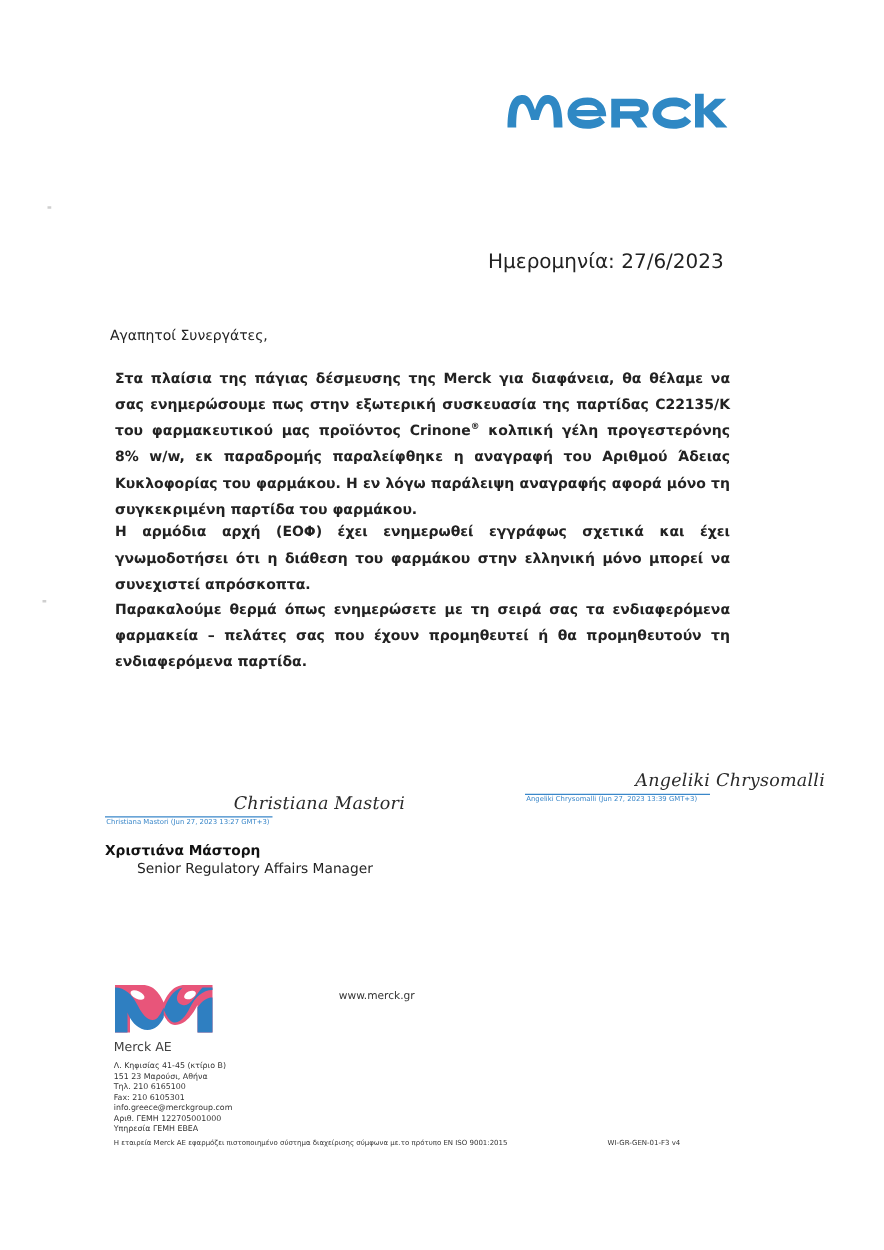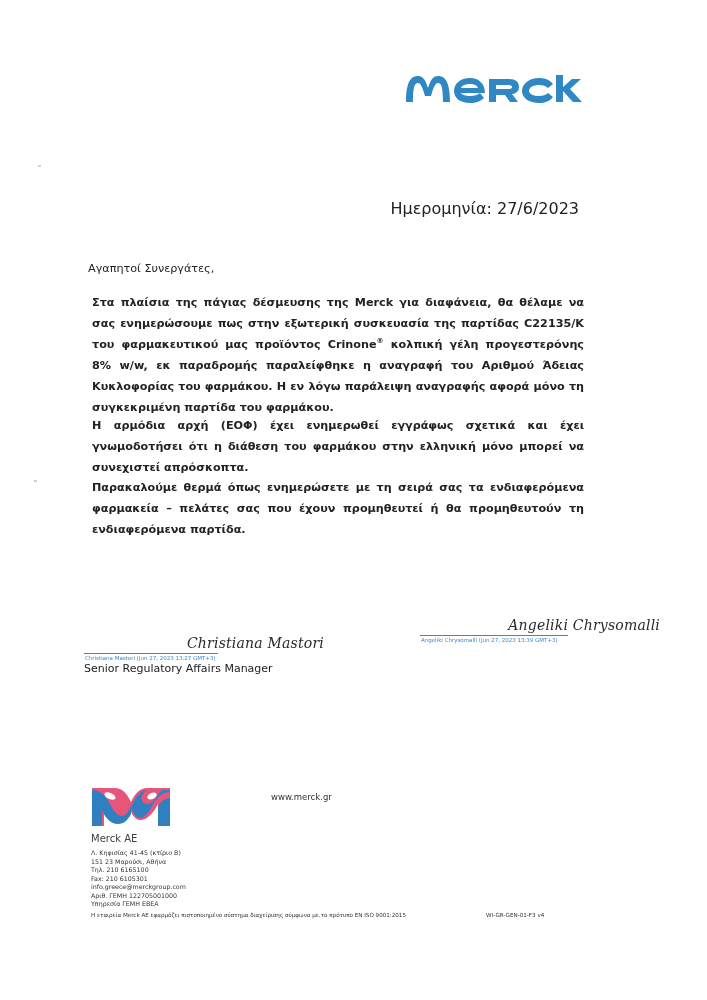--- a/index.html
+++ b/index.html
@@ -19,21 +19,21 @@
     .p3 { top: 477px; }
 
     .sig-block { position: absolute; width: 240px; }
     .sig-left { left: 84px; top: 634px; }
     .sig-right { left: 420px; top: 616px; }
     .sig-script { font-family: "DejaVu Serif", serif; font-style: italic; font-size: 14px; color: #2a2a2a; letter-spacing: 0.2px; padding-left: 2px; height: 19px; line-height: 19px; text-align: right; }
     .sig-line { height: 1px; background: #3a87c9; width: 134px; }
     .sig-right .sig-line { width: 148px; }
     .sig-stamp { font-size: 5.5px; color: #3a87c9; line-height: 8px; padding-left: 1px; white-space: nowrap; }
     .sig-name { font-size: 11px; font-weight: bold; margin-top: 12px; line-height: 14px; color: #111; }
-    .sig-title { font-size: 11px; line-height: 14px; color: #222; }
+    .sig-title { font-size: 11px; line-height: 14px; color: #222; text-align: center; }
 
     .m-logo { position: absolute; left: 90px; top: 786px; width: 82px; height: 42px; }
     .m-logo svg { width: 100%; height: 100%; display: block; }
 
     .company { position: absolute; left: 91px; top: 833px; font-size: 10px; color: #404040; }
     .address { position: absolute; left: 91px; top: 849px; font-size: 6.3px; line-height: 8.5px; color: #333; }
     .website { position: absolute; left: 271px; top: 792px; font-size: 8.5px; color: #333; }
 
     .footer-note { position: absolute; left: 91px; top: 912px; font-size: 5.6px; color: #333; white-space: nowrap; }
     .footer-code { position: absolute; left: 486px; top: 912px; font-size: 5.6px; color: #333; white-space: nowrap; }
@@ -67,20 +67,21 @@
 <p class="para p1"><span>Στα πλαίσια της πάγιας δέσμευσης της Merck για διαφάνεια, θα θέλαμε να σας ενημερώσουμε πως στην εξωτερική συσκευασία της παρτίδας C22135/K του φαρμακευτικού μας προϊόντος Crinone</span><sup>®</sup><span> κολπική γέλη προγεστερόνης 8% w/w, εκ παραδρομής παραλείφθηκε η αναγραφή του Αριθμού Άδειας Κυκλοφορίας του φαρμάκου. Η εν λόγω παράλειψη αναγραφής αφορά μόνο τη συγκεκριμένη παρτίδα του φαρμάκου.</span></p>
 
 <p class="para p2">Η αρμόδια αρχή (ΕΟΦ) έχει ενημερωθεί εγγράφως σχετικά και έχει γνωμοδοτήσει ότι η διάθεση του φαρμάκου στην ελληνική μόνο μπορεί να συνεχιστεί απρόσκοπτα.</p>
 
 <p class="para p3">Παρακαλούμε θερμά όπως ενημερώσετε με τη σειρά σας τα ενδιαφερόμενα φαρμακεία – πελάτες σας που έχουν προμηθευτεί ή θα προμηθευτούν τη ενδιαφερόμενα παρτίδα.</p>
 
 <div class="sig-block sig-left">
   <div class="sig-script">Christiana Mastori</div>
   <div class="sig-line"></div>
   <div class="sig-stamp">Christiana Mastori (Jun 27, 2023 13:27 GMT+3)</div>
+  <div class="sig-name">Χριστιάνα Μάστορη</div>
   <div class="sig-title">Senior Regulatory Affairs Manager</div>
 </div>
 
 <div class="sig-block sig-right">
   <div class="sig-script">Angeliki Chrysomalli</div>
   <div class="sig-line"></div>
   <div class="sig-stamp">Angeliki Chrysomalli (Jun 27, 2023 13:39 GMT+3)</div>
 </div>
 
 <div class="m-logo">

